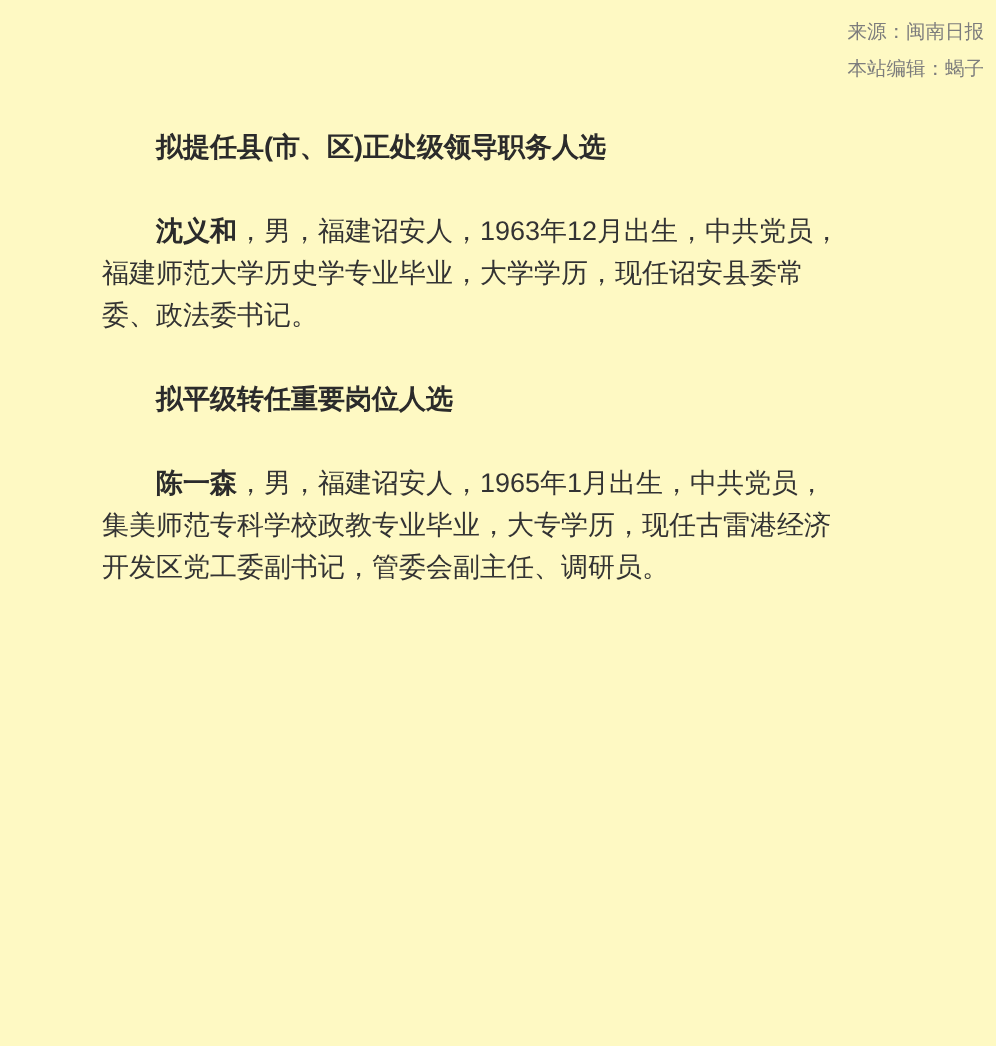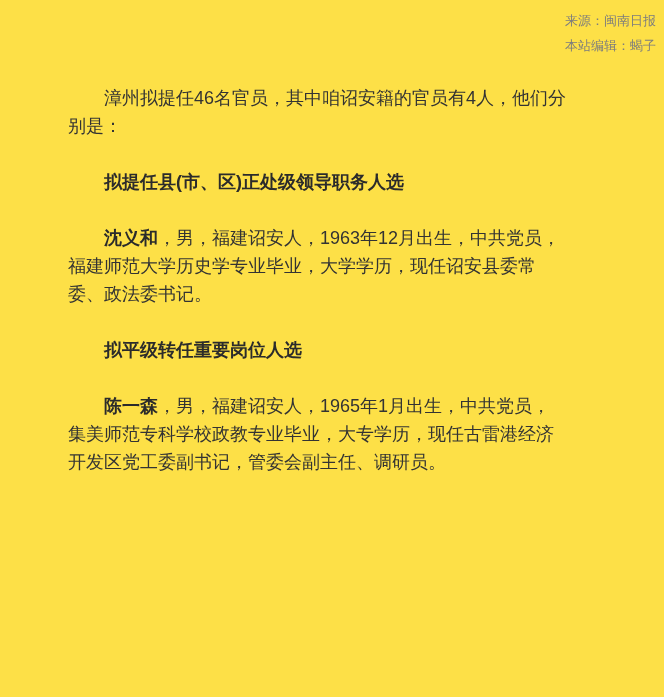--- a/index.html
+++ b/index.html
@@ -5,21 +5,21 @@
   html, body {
     margin: 0;
     padding: 0;
     background: #ffffff;
     font-family: "Liberation Sans", sans-serif;
   }
   .page {
     position: relative;
     width: 664px;
     height: 697px;
-    background: #fde047;
+    background: #fef9c3;
     overflow: hidden;
   }
   .meta {
     padding: 8px 8px 0 0;
     text-align: right;
     font-size: 13px;
     line-height: 25px;
     color: #7d7d7d;
   }
   .article {
@@ -52,21 +52,20 @@
 
 <div class="page">
 
   <div class="meta">
     <div>来源：闽南日报</div>
     <div>本站编辑：蝎子</div>
   </div>
 
   <div class="article">
 
-    <p>漳州拟提任46名官员，其中咱诏安籍的官员有4人，他们分别是：</p>
 
     <p class="heading">拟提任县(市、区)正处级领导职务人选</p>
 
     <p><strong class="person-name">沈义和</strong><span>，男，福建诏安人，1963年12月出生，中共党员，福建师范大学历史学专业毕业，大学学历，现任诏安县委常委、政法委书记。</span></p>
 
 
 
     <p class="heading">拟平级转任重要岗位人选</p>
 
 

